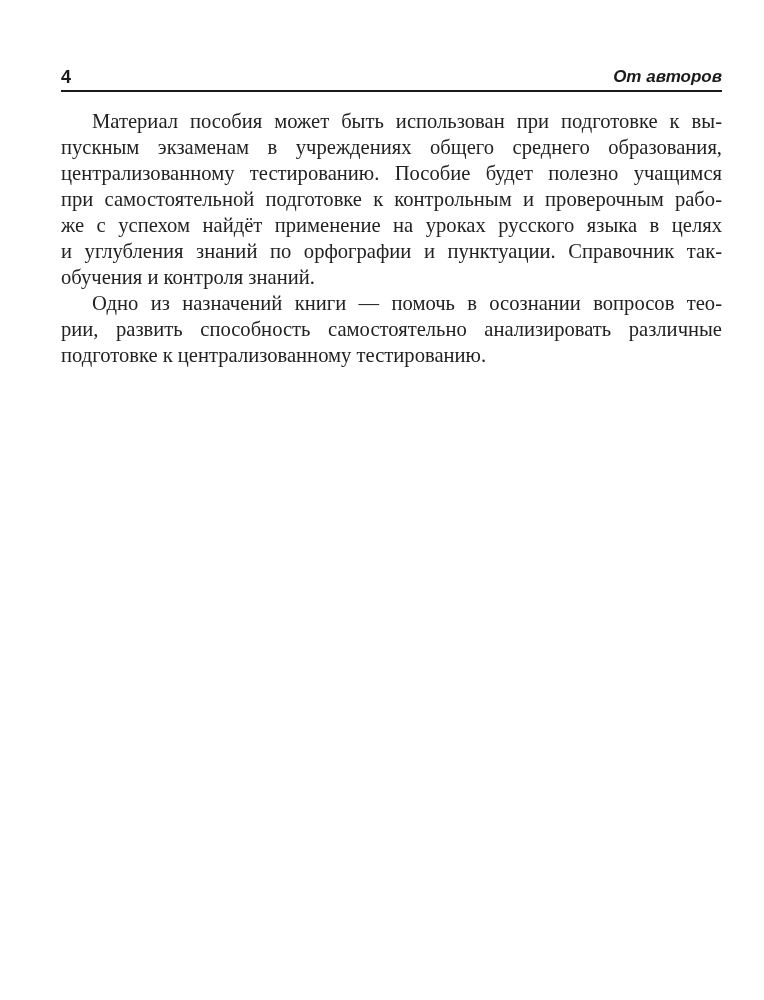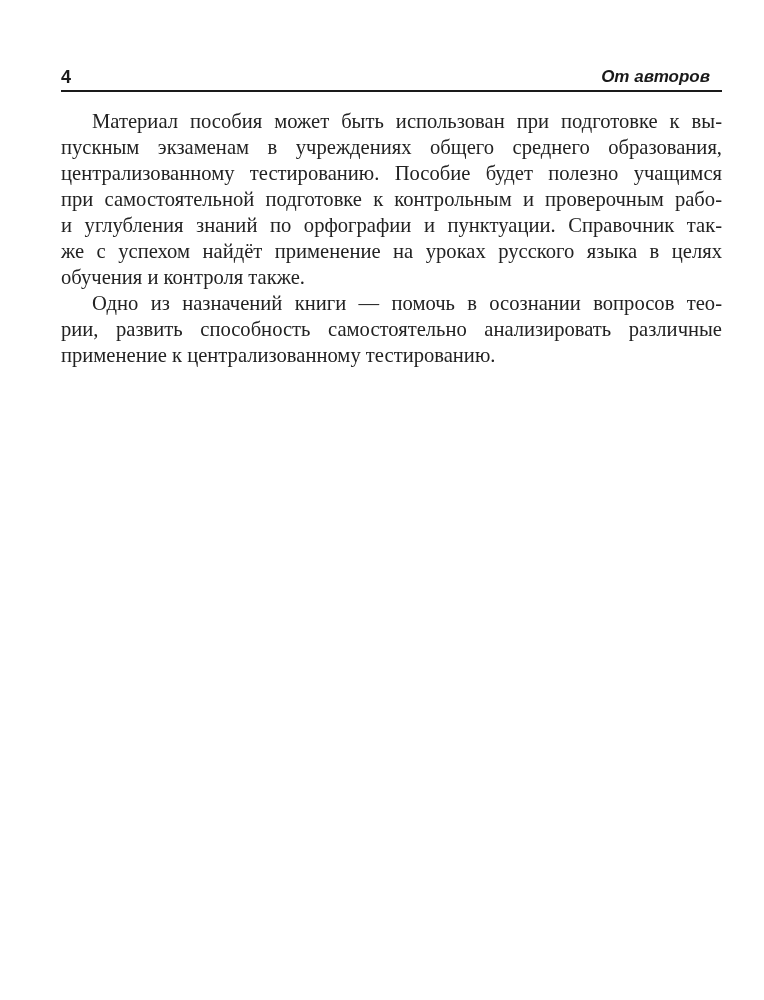--- a/index.html
+++ b/index.html
@@ -28,21 +28,21 @@
     }
     .page-number {
       position: absolute;
       left: 0;
       top: 1px;
       font-style: normal;
       font-size: 18px;
     }
     .running-title {
       position: absolute;
-      right: 12px;
+      right: 0;
       top: 1px;
     }
     .body-text {
       position: absolute;
       left: 61px;
       top: 108px;
       width: 661px;
       font-family: "Liberation Serif", "DejaVu Serif", serif;
       font-size: 20.6px;
       line-height: 26px;
@@ -71,22 +71,22 @@
   <span class="page-number">4</span>
   <span class="running-title">От авторов</span>
 </div>
 
 <div class="body-text">
   <div class="paragraph">
     <span class="line indent">Материал пособия может быть использован при подготовке к вы-</span>
     <span class="line">пускным экзаменам в учреждениях общего среднего образования,</span>
     <span class="line">централизованному тестированию. Пособие будет полезно учащимся</span>
     <span class="line">при самостоятельной подготовке к контрольным и проверочным рабо-</span>
+    <span class="line">же с успехом найдёт применение на уроках русского языка в целях</span>
     <span class="line">и углубления знаний по орфографии и пунктуации. Справочник так-</span>
-    <span class="line">же с успехом найдёт применение на уроках русского языка в целях</span>
-    <span class="line last">обучения и контроля также.</span>
+    <span class="line last">обучения и контроля знаний.</span>
   </div>
   <div class="paragraph">
     <span class="line indent">Одно из назначений книги — помочь в осознании вопросов тео-</span>
     <span class="line">рии, развить способность самостоятельно анализировать различные</span>
-    <span class="line last">применение к централизованному тестированию.</span>
+    <span class="line last">подготовке к централизованному тестированию.</span>
   </div>
 </div>
 
 </body></html>

